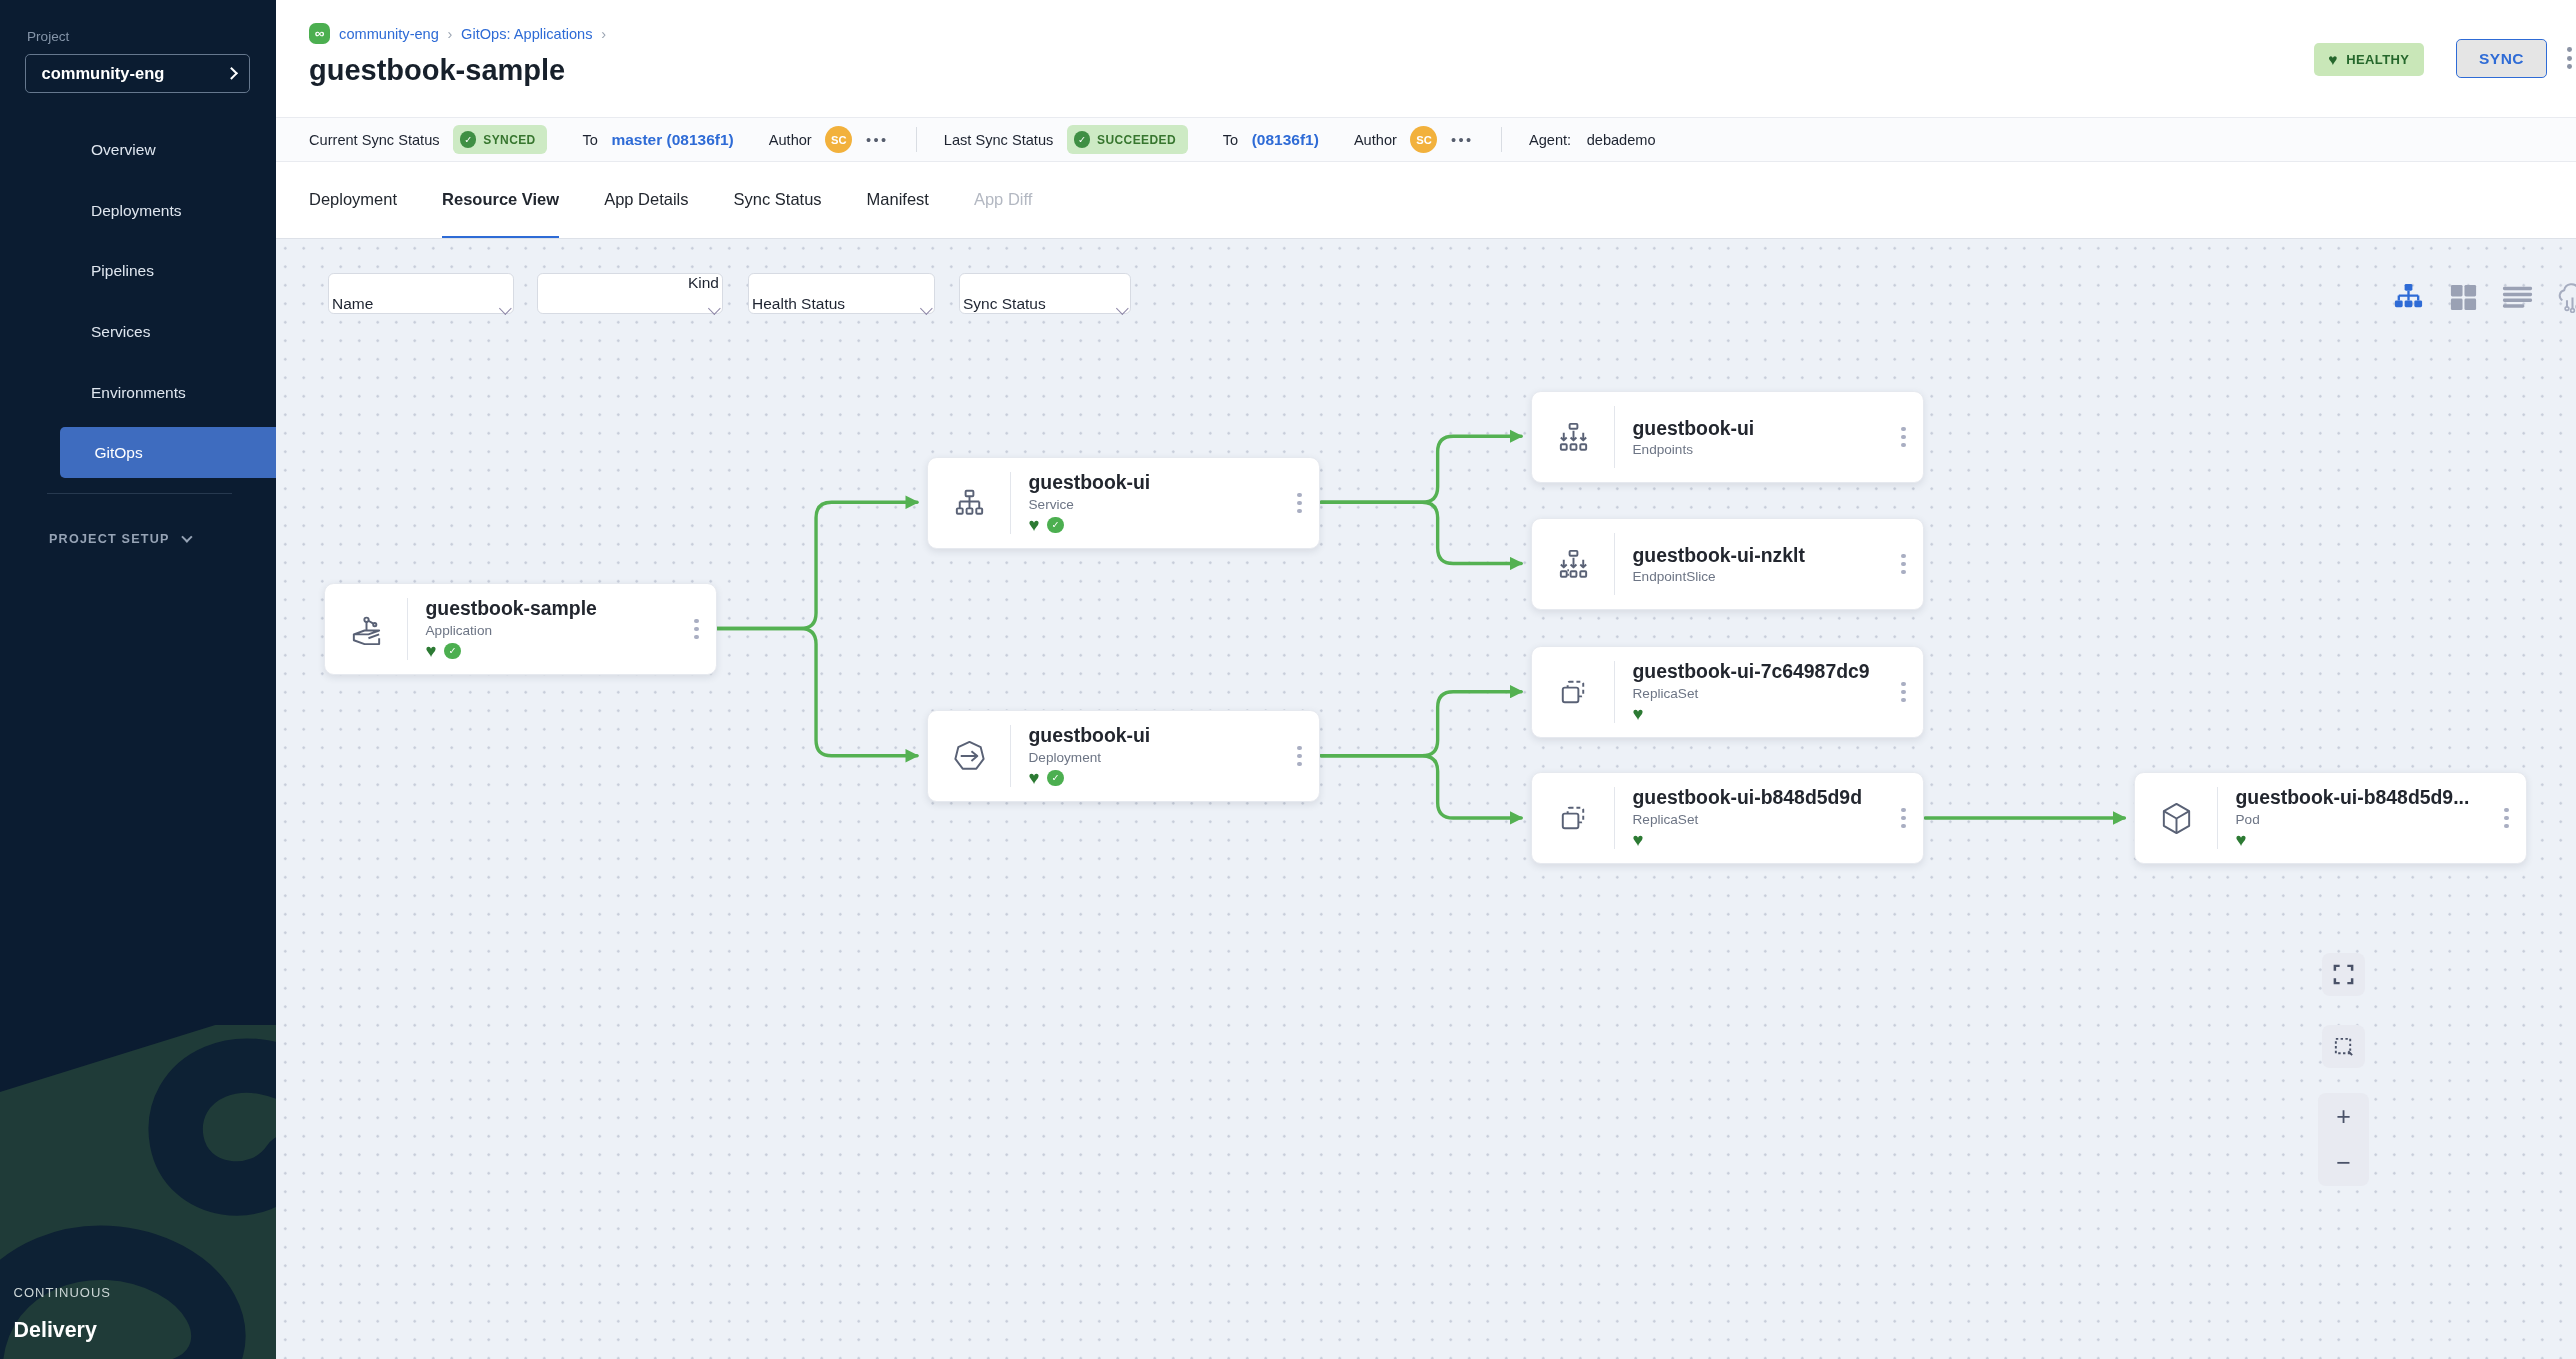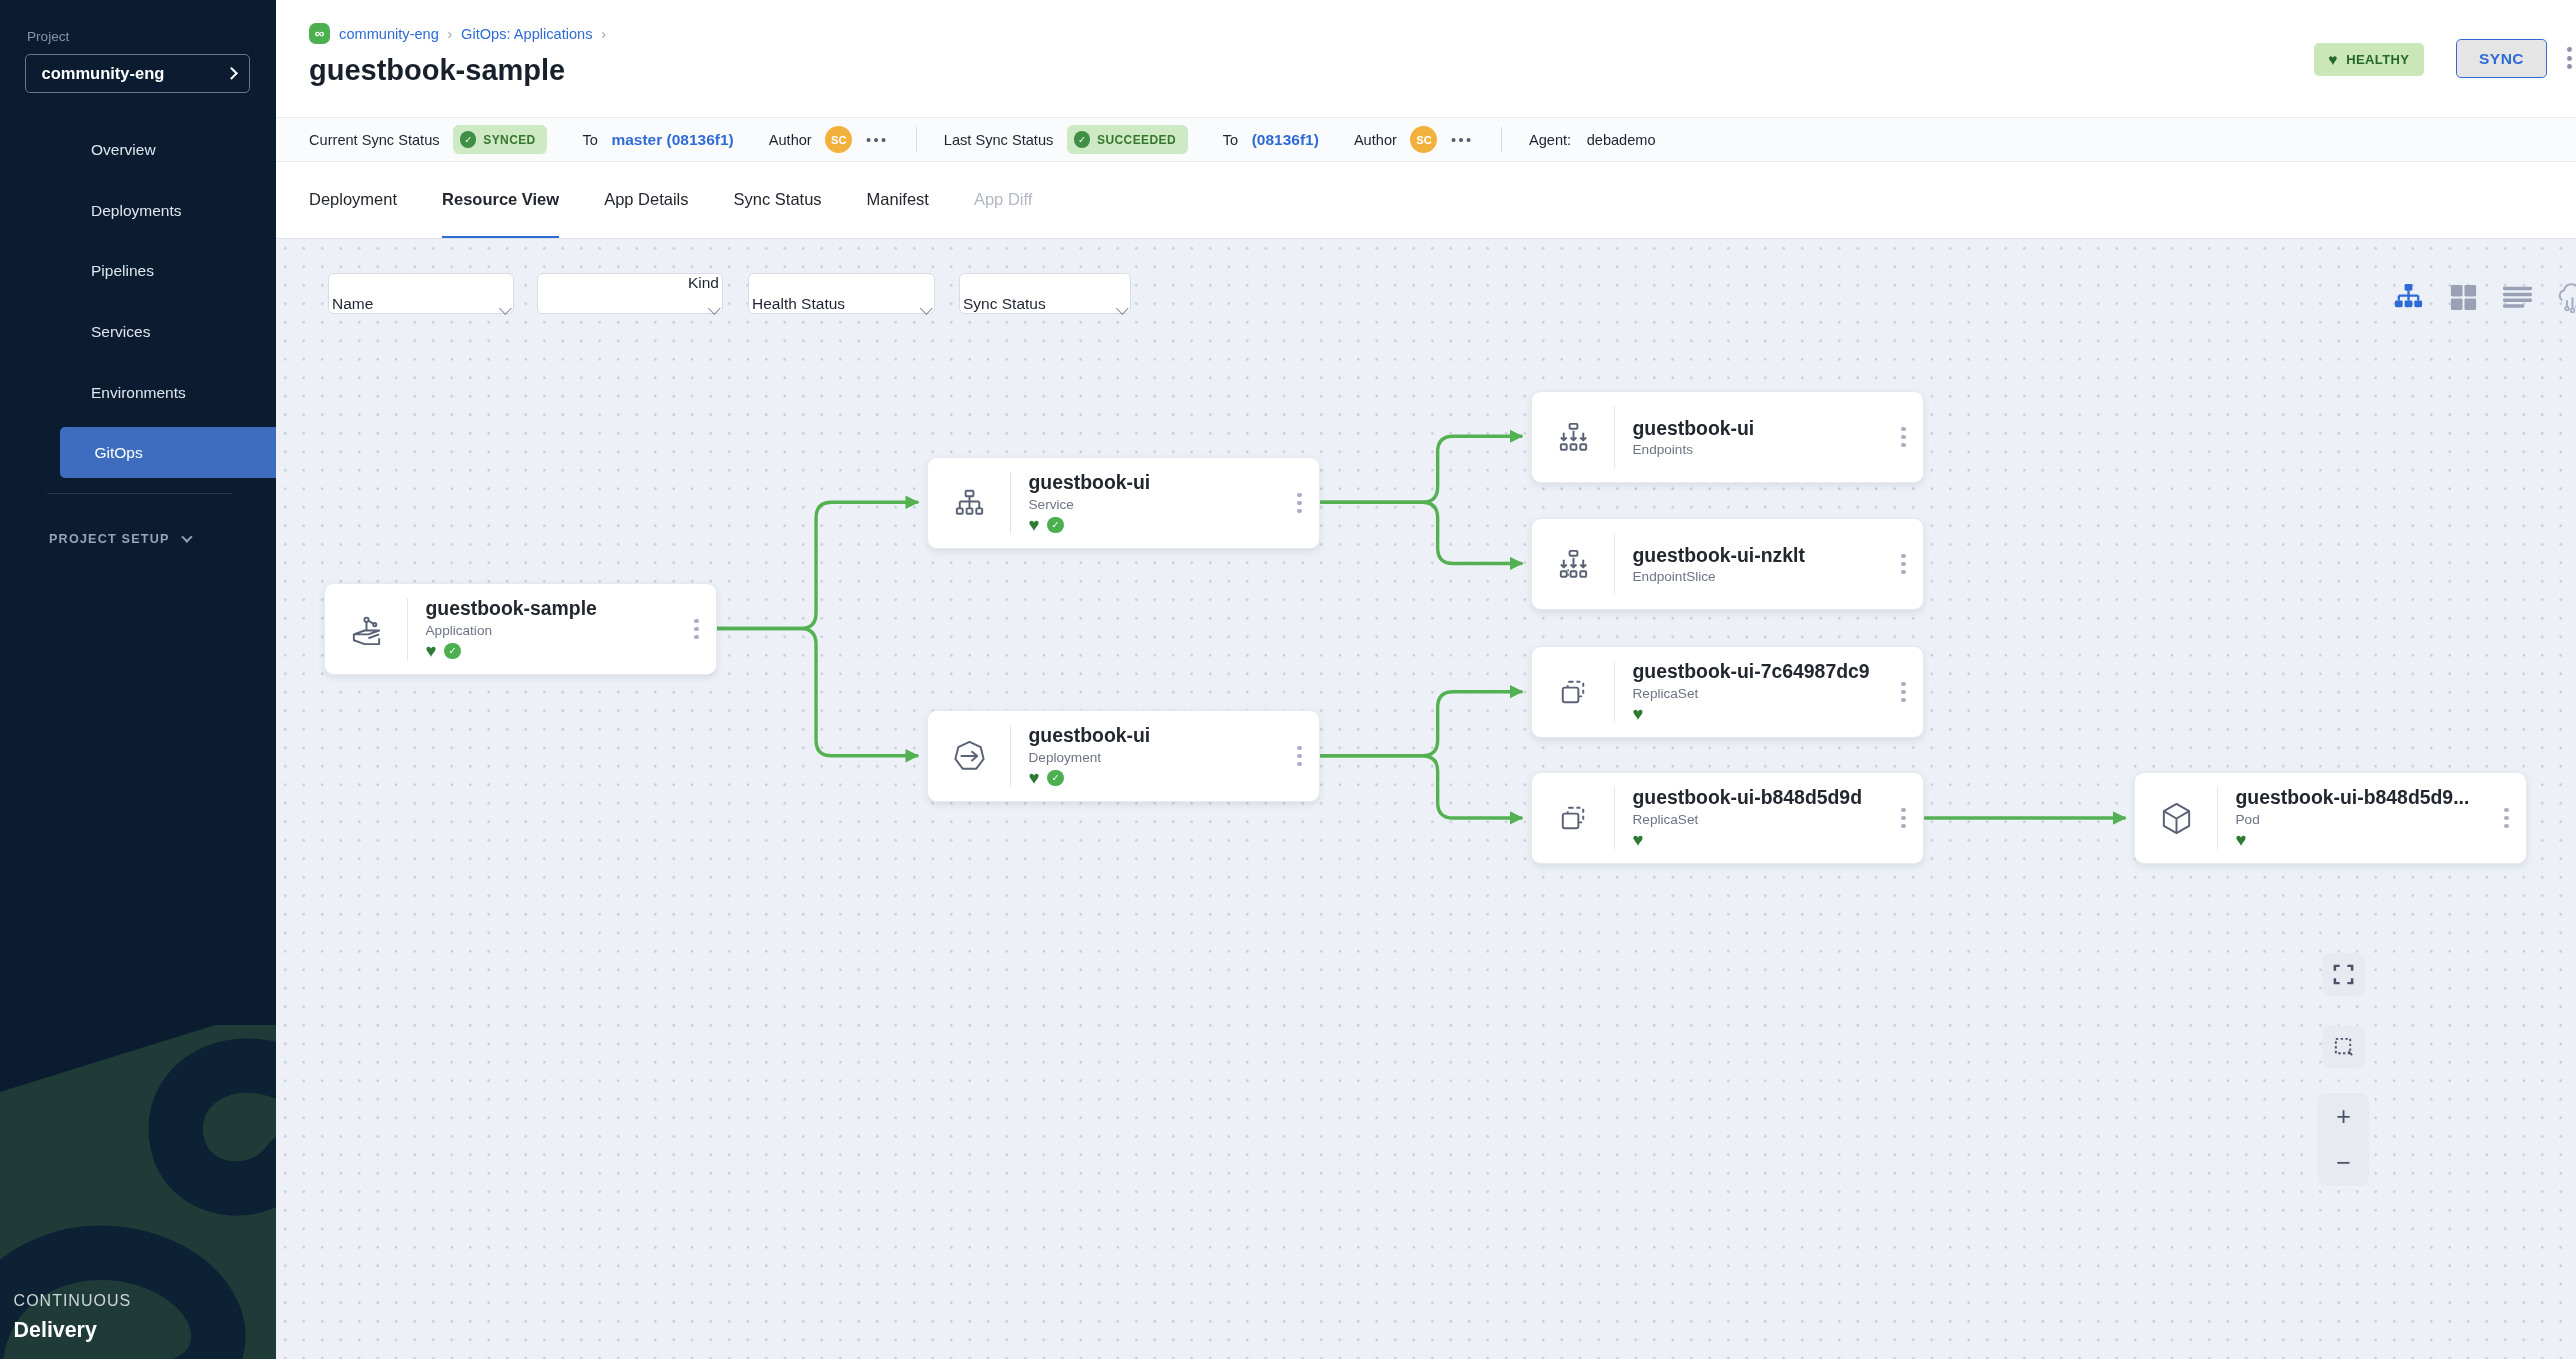--- a/index.html
+++ b/index.html
@@ -28,22 +28,22 @@
     background: #27394f; }
   .proj-setup { position: absolute; left: 49px; top: 532px; display: flex; align-items: center;
     gap: 13.6px; cursor: pointer; }
   .proj-setup span { font-size: 12.6px; font-weight: 700; letter-spacing: 1.2px; color: #96a3b5; }
   .proj-setup .chev { border-color: #96a3b5; width: 7.8px; height: 7.8px; }
   .side-footer { position: absolute; left: 0; bottom: 0; width: 276px; height: 335px; overflow: hidden; }
   .side-footer .teal { position: absolute; inset: 0; background: #1f3b38;
     clip-path: polygon(0 20%, 78% 0, 100% 0, 100% 100%, 0 100%); }
   .side-footer svg { position: absolute; left: 0; top: 0; }
   .foot-text { position: absolute; left: 13.6px; bottom: 17.5px; }
-  .foot-text .l1 { font-size: 16px; letter-spacing: 1px; color: #ccd6d6; }
-  .foot-text .l2 { font-size: 21.4px; font-weight: 700; color: #fff; margin-top: 8px; }
+  .foot-text .l1 { font-size: 13px; letter-spacing: 1px; color: #ccd6d6; }
+  .foot-text .l2 { font-size: 21.4px; font-weight: 700; color: #fff; margin-top: 18px; }
 
   
   .main { position: absolute; left: 276px; top: 0; width: 2300px; height: 1360px; }
 
   .page-header { position: absolute; left: 0; top: 0; width: 100%; height: 117px; background: #fff; }
   .breadcrumb { position: absolute; left: 33px; top: 23px; display: flex; align-items: center;
     gap: 8.7px; font-size: 14.6px; }
   .bc-logo { width: 21.4px; height: 21.4px; border-radius: 6.8px; background: #4caf50; color: #fff;
     display: flex; align-items: center; justify-content: center; font-size: 13.6px; font-weight: 700; }
   .bc-link { color: #2e6bd6; cursor: pointer; }

